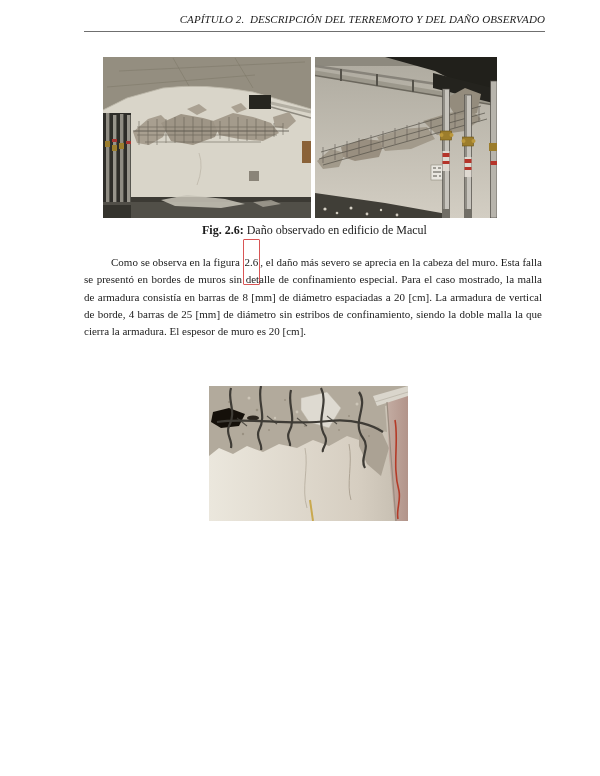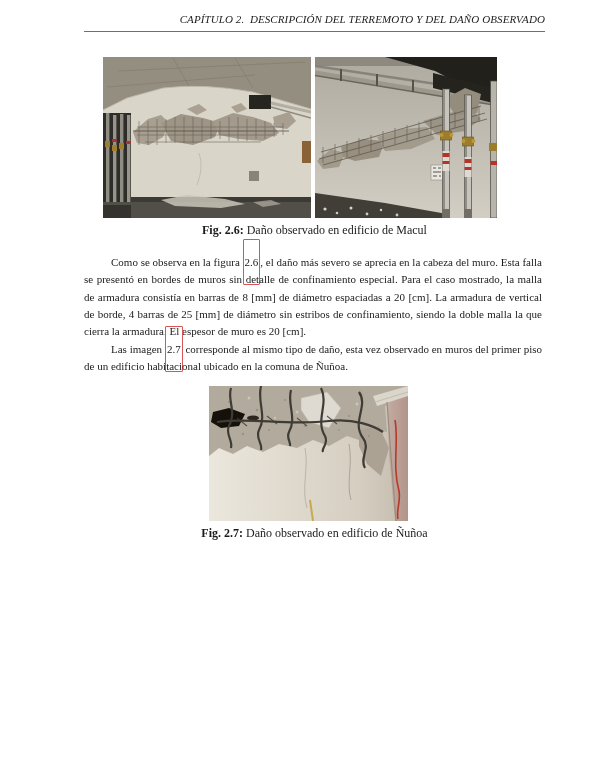--- a/index.html
+++ b/index.html
@@ -162,21 +162,20 @@
     </svg>
   </div>
 
   <div class="abs caption cap1">
     <span class="cap-label">Fig. 2.6:</span>
     <span>Daño observado en edificio de Macul</span>
   </div>
 
   <p class="abs body-par p1"><span>Como se observa en la figura </span><span class="figref">2.6</span><span>, el daño más severo se aprecia en la cabeza del muro. Esta falla se presentó en bordes de muros sin detalle de confinamiento especial. Para el caso mostrado, la malla de armadura consistía en barras de 8 [mm] de diámetro espaciadas a 20 [cm]. La armadura de vertical de borde, 4 barras de 25 [mm] de diámetro sin estribos de confinamiento, siendo la doble malla la que cierra la armadura. El espesor de muro es 20 [cm].</span></p>
 
-  <p class="abs body-par p2"><span>Las imagen </span><span class="figref">2.7</span><span> corresponde al mismo tipo de daño, esta vez observado en muros del primer piso de un edificio habitacional ubicado en la comuna de Ñuñoa.</span></p>
 
   <div class="abs fig fig2">
     <svg width="199" height="135" viewBox="0 0 199 135">
       <defs>
         <linearGradient id="wallC" x1="0" y1="0" x2="1" y2="0">
           <stop offset="0" stop-color="#ebe7dd"></stop>
             <stop offset="0.75" stop-color="#d6cec1"></stop>
             <stop offset="1" stop-color="#c3bbae"></stop>
         </linearGradient>
         <linearGradient id="edgeC" x1="0" y1="0" x2="1" y2="0">
@@ -221,21 +220,17 @@
       <path d="M164,10 L199,0 V10 L168,20 Z" fill="#dad6cc"></path>
       <path d="M166,16 L199,6" stroke="#b6b0a4" stroke-width="0.7" fill="none"></path>
       <path d="M178,16 L182,70 L187,135" stroke="#9a8d80" stroke-width="1.2" fill="none"></path>
       <path d="M186,34 C190,55 183,80 190,105 C192,115 187,124 189,133" stroke="#b43b28" stroke-width="1.6" fill="none"></path>
       <path d="M96,62 C100,82 92,102 98,122" stroke="#b4ab9c" stroke-width="0.8" fill="none"></path>
       <path d="M140,58 C144,78 137,98 142,114" stroke="#a89e8f" stroke-width="0.9" fill="none"></path>
       <path d="M101,114 L104,135" stroke="#c9a94f" stroke-width="2"></path>
     </svg>
   </div>
 
-  <div class="abs caption cap2">
-    <span class="cap-label">Fig. 2.7:</span>
-    <span>Daño observado en edificio de Ñuñoa</span>
-  </div>
 
   <div class="abs footer-rule"></div>
   <div class="abs page-number">20</div>
 
 </div>
 
 </body></html>

